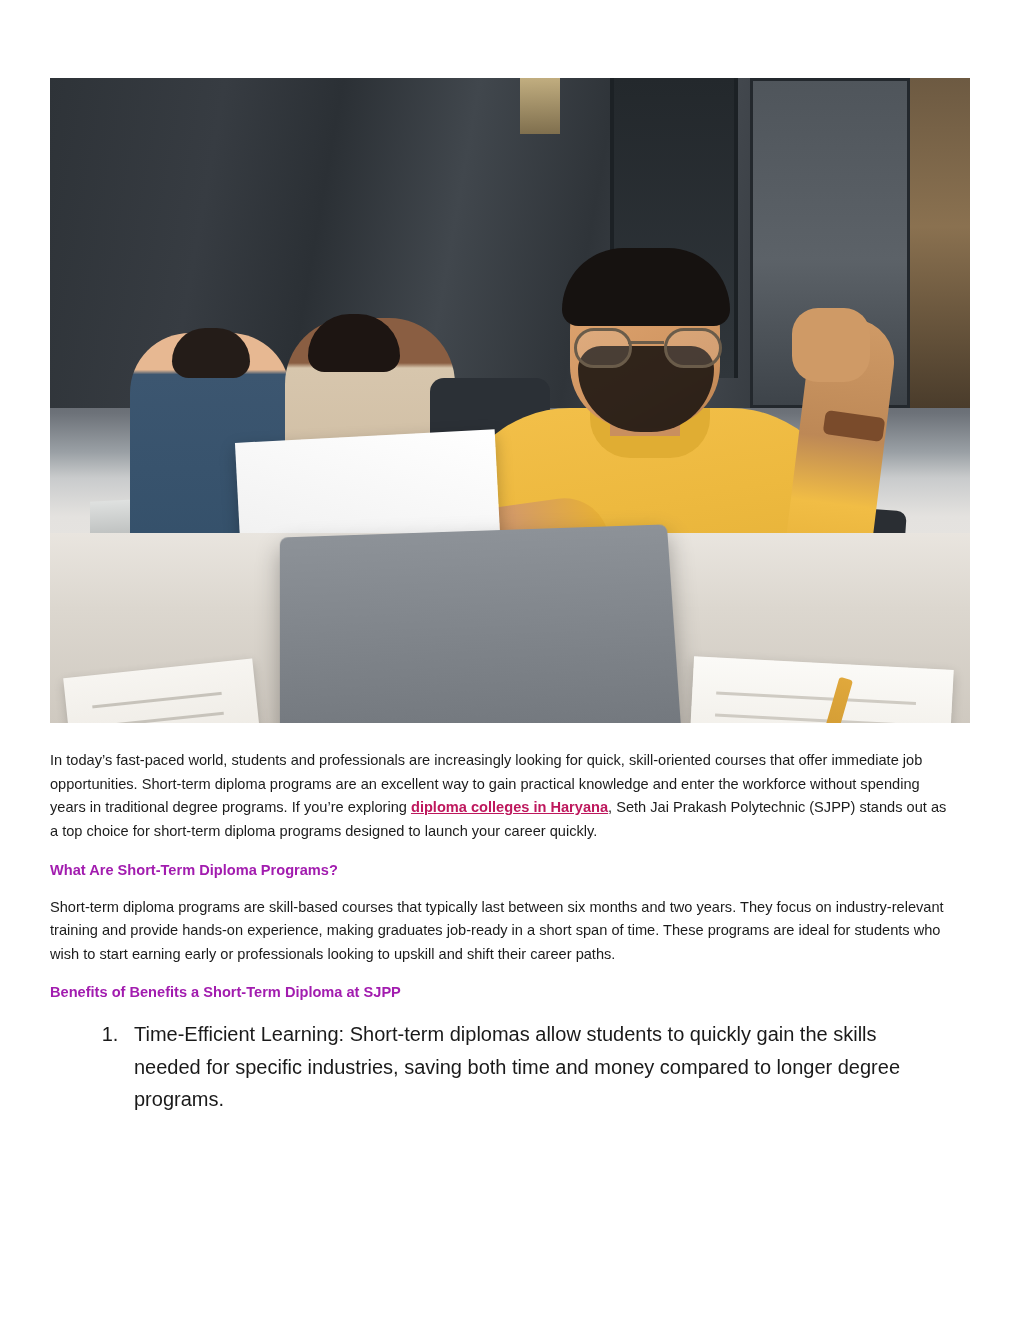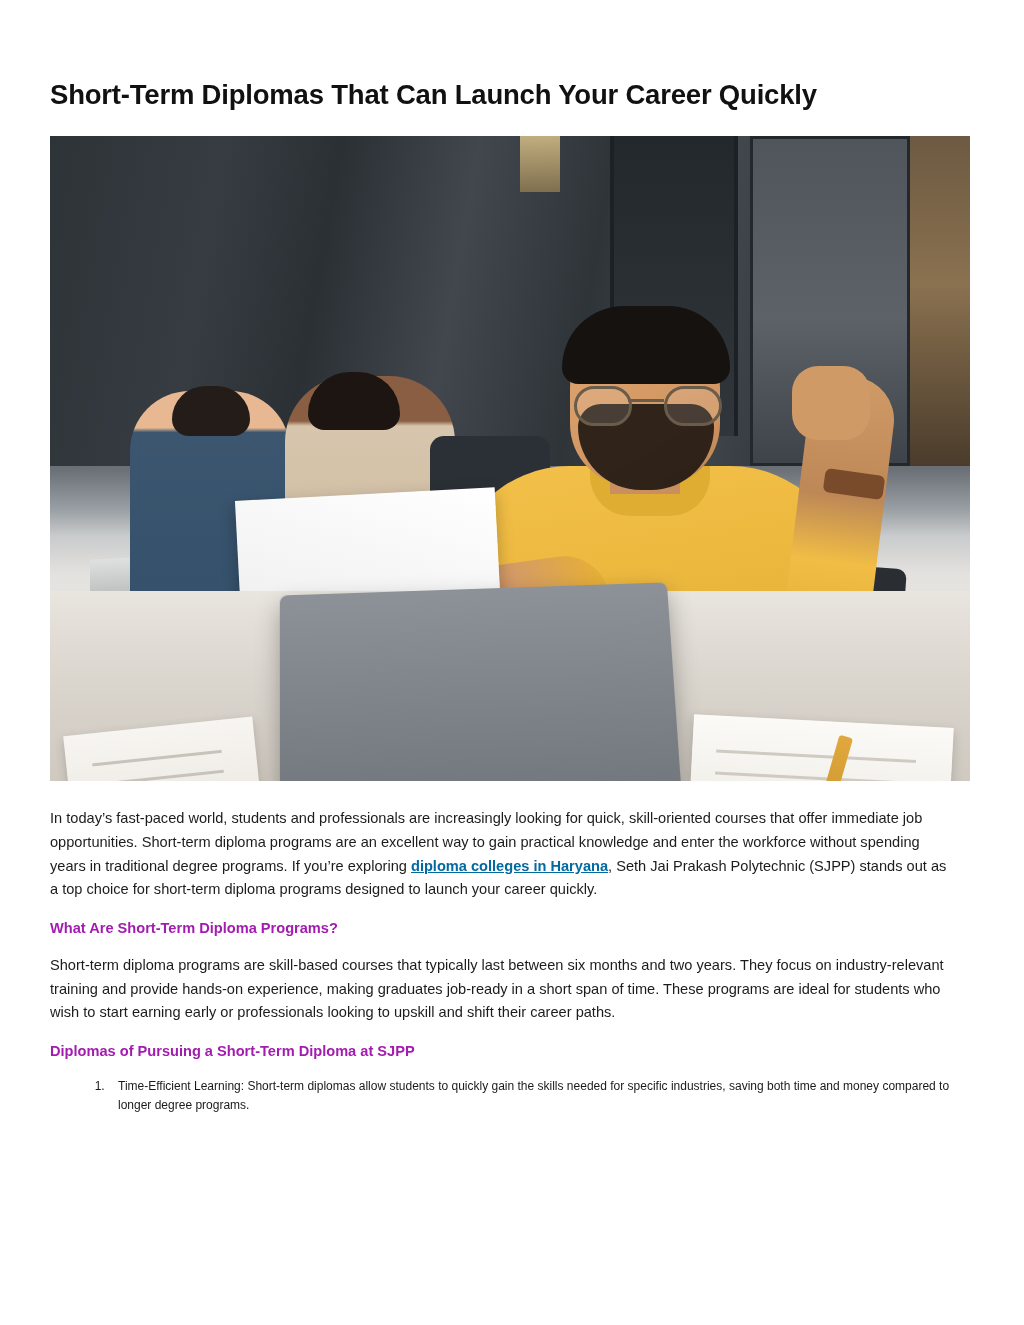--- a/index.html
+++ b/index.html
@@ -308,43 +308,42 @@
     color: #1c1c1c;
     max-width: 916px;
   }
   h2.sub {
     font-size: 14.6px;
     font-weight: bold;
     margin: 0 0 18px 0;
     color: #a21caf;
   }
   a.inline-link {
-    color: #0369a1;
+    color: #be185d;
     font-weight: bold;
     text-decoration: underline;
   }
   strong { font-weight: normal; }
   ol.benefits {
-    margin: 0;
+    margin: 16px;
     padding-left: 58px;
-    font-size: 12px;
+    font-size: 20px;
     line-height: 1.62;
   }
   ol.benefits li {
     margin-bottom: 6px;
     padding-left: 10px;
     max-width: 880px;
   }
 </style>
 </head>
 <body>
 
 <div class="page">
 
-  <h1 class="doc-title">Short-Term Diplomas That Can Launch Your Career Quickly</h1>
 
   <div class="hero">
     <div class="photo">
       <div class="wall-dark"></div>
       <div class="wall-window"></div>
       <div class="wall-window2"></div>
       <div class="wall-lamp"></div>
       <div class="wall-door"></div>
 
       <div class="desk-back"></div>
@@ -394,19 +393,19 @@
       <div class="pencil"></div>
     </div>
   </div>
 
   <p class="body"><span>In today’s fast-paced world, students and professionals are increasingly looking for quick, skill-oriented courses that offer immediate job opportunities. Short-term diploma programs are an excellent way to gain practical knowledge and enter the workforce without spending years in traditional degree programs. If you’re exploring </span><a class="inline-link" href="#">diploma colleges in Haryana</a><span>, </span><strong>Seth Jai Prakash Polytechnic (SJPP)</strong><span> stands out as a top choice for short-term diploma programs designed to launch your career quickly.</span></p>
 
   <h2 class="sub">What Are Short-Term Diploma Programs?</h2>
 
   <p class="body">Short-term diploma programs are skill-based courses that typically last between six months and two years. They focus on industry-relevant training and provide hands-on experience, making graduates job-ready in a short span of time. These programs are ideal for students who wish to start earning early or professionals looking to upskill and shift their career paths.</p>
 
-  <h2 class="sub">Diplomas of Pursuing a Short-Term Diploma at SJPP</h2>
+  <h2 class="sub">Benefits of Benefits a Short-Term Diploma at SJPP</h2>
 
   <ol class="benefits">
     <li><strong>Time-Efficient Learning:</strong><span> Short-term diplomas allow students to quickly gain the skills needed for specific industries, saving both time and money compared to longer degree programs.</span></li>
   </ol>
 
 </div>
 
 </body></html>

